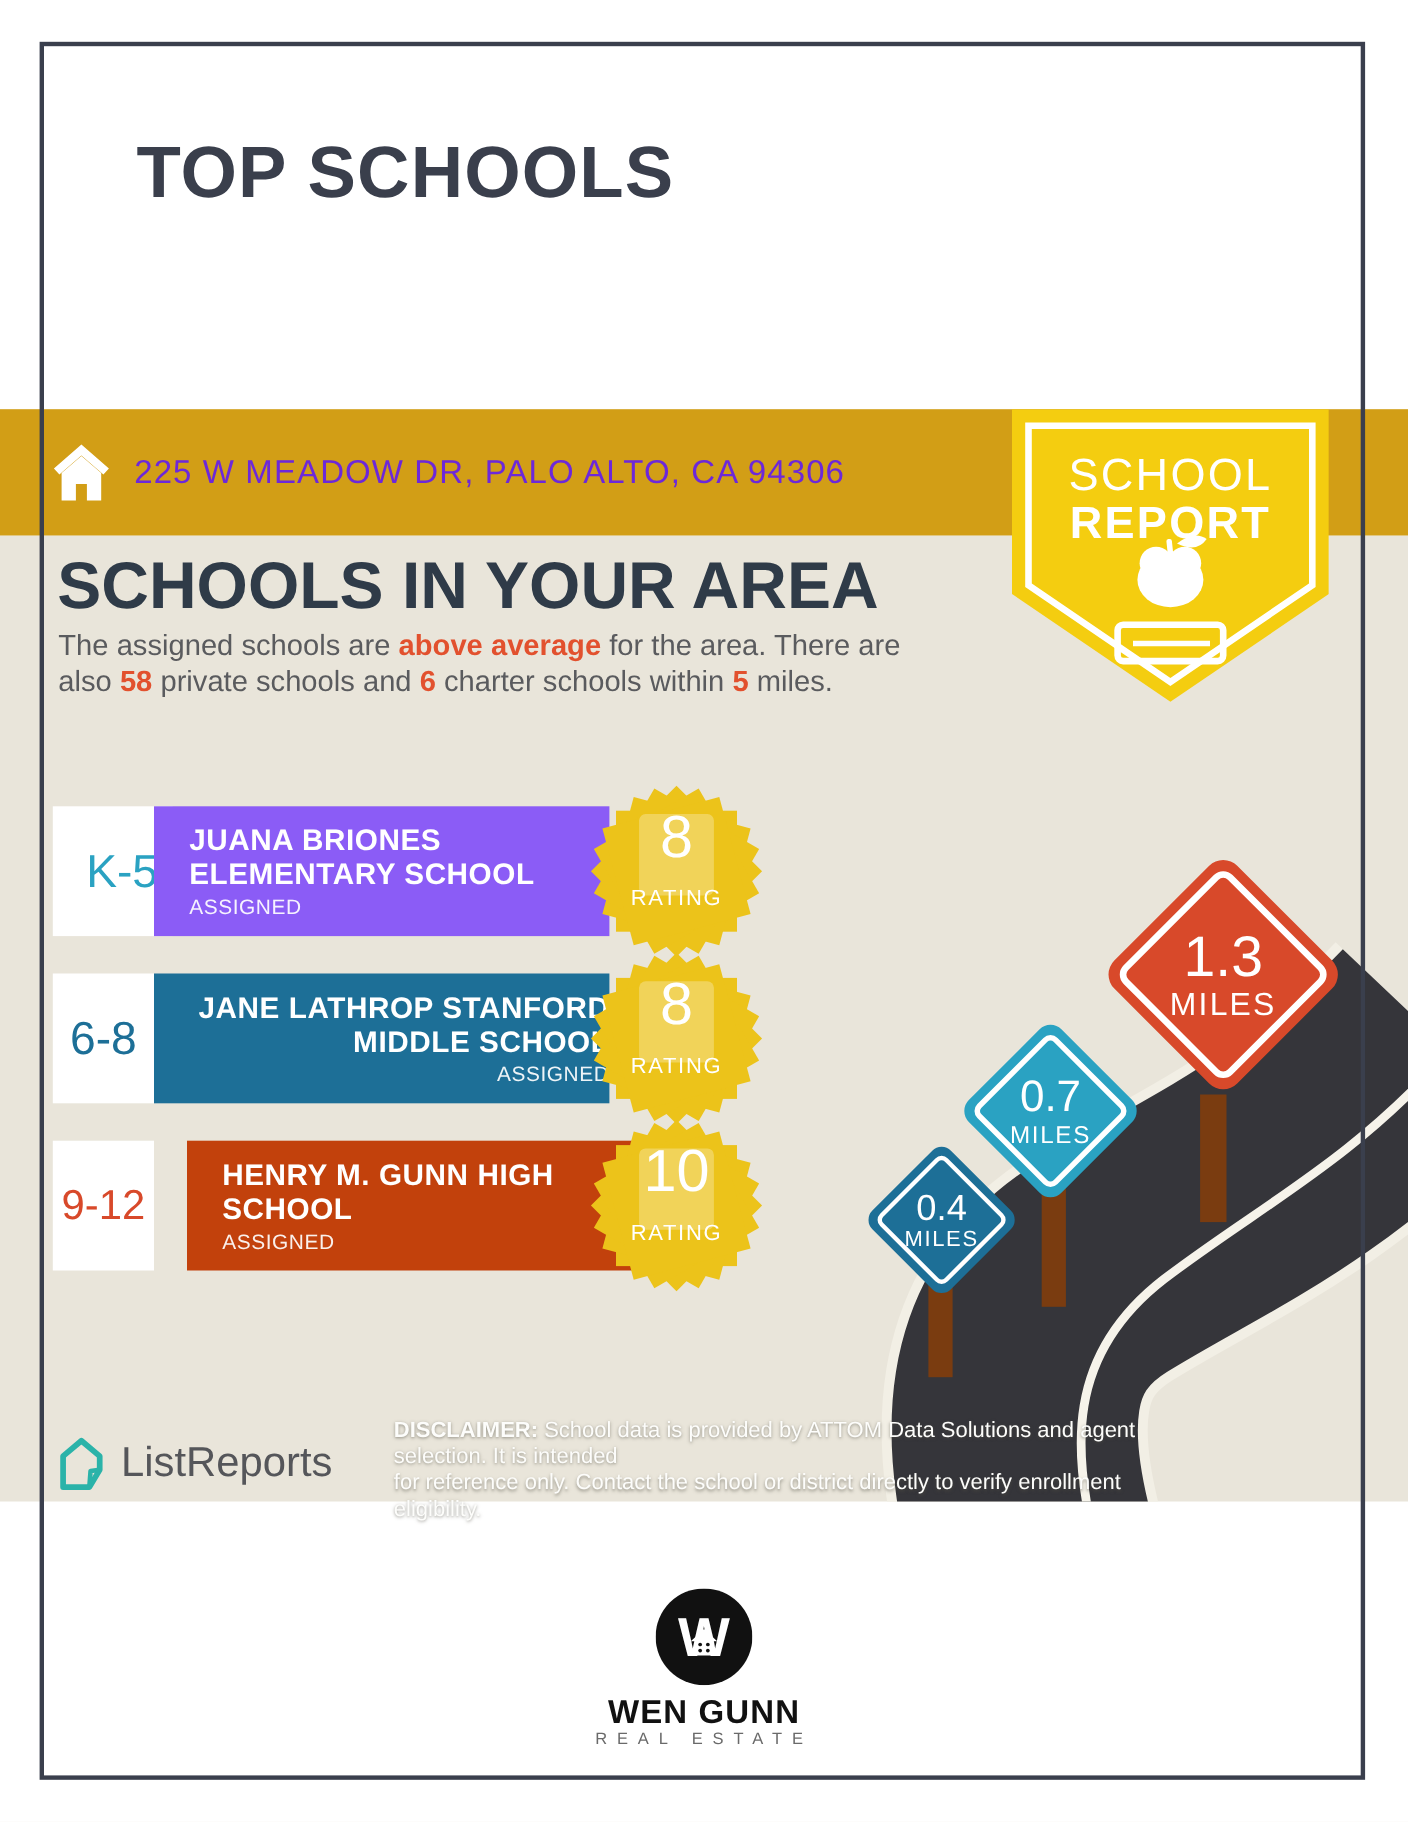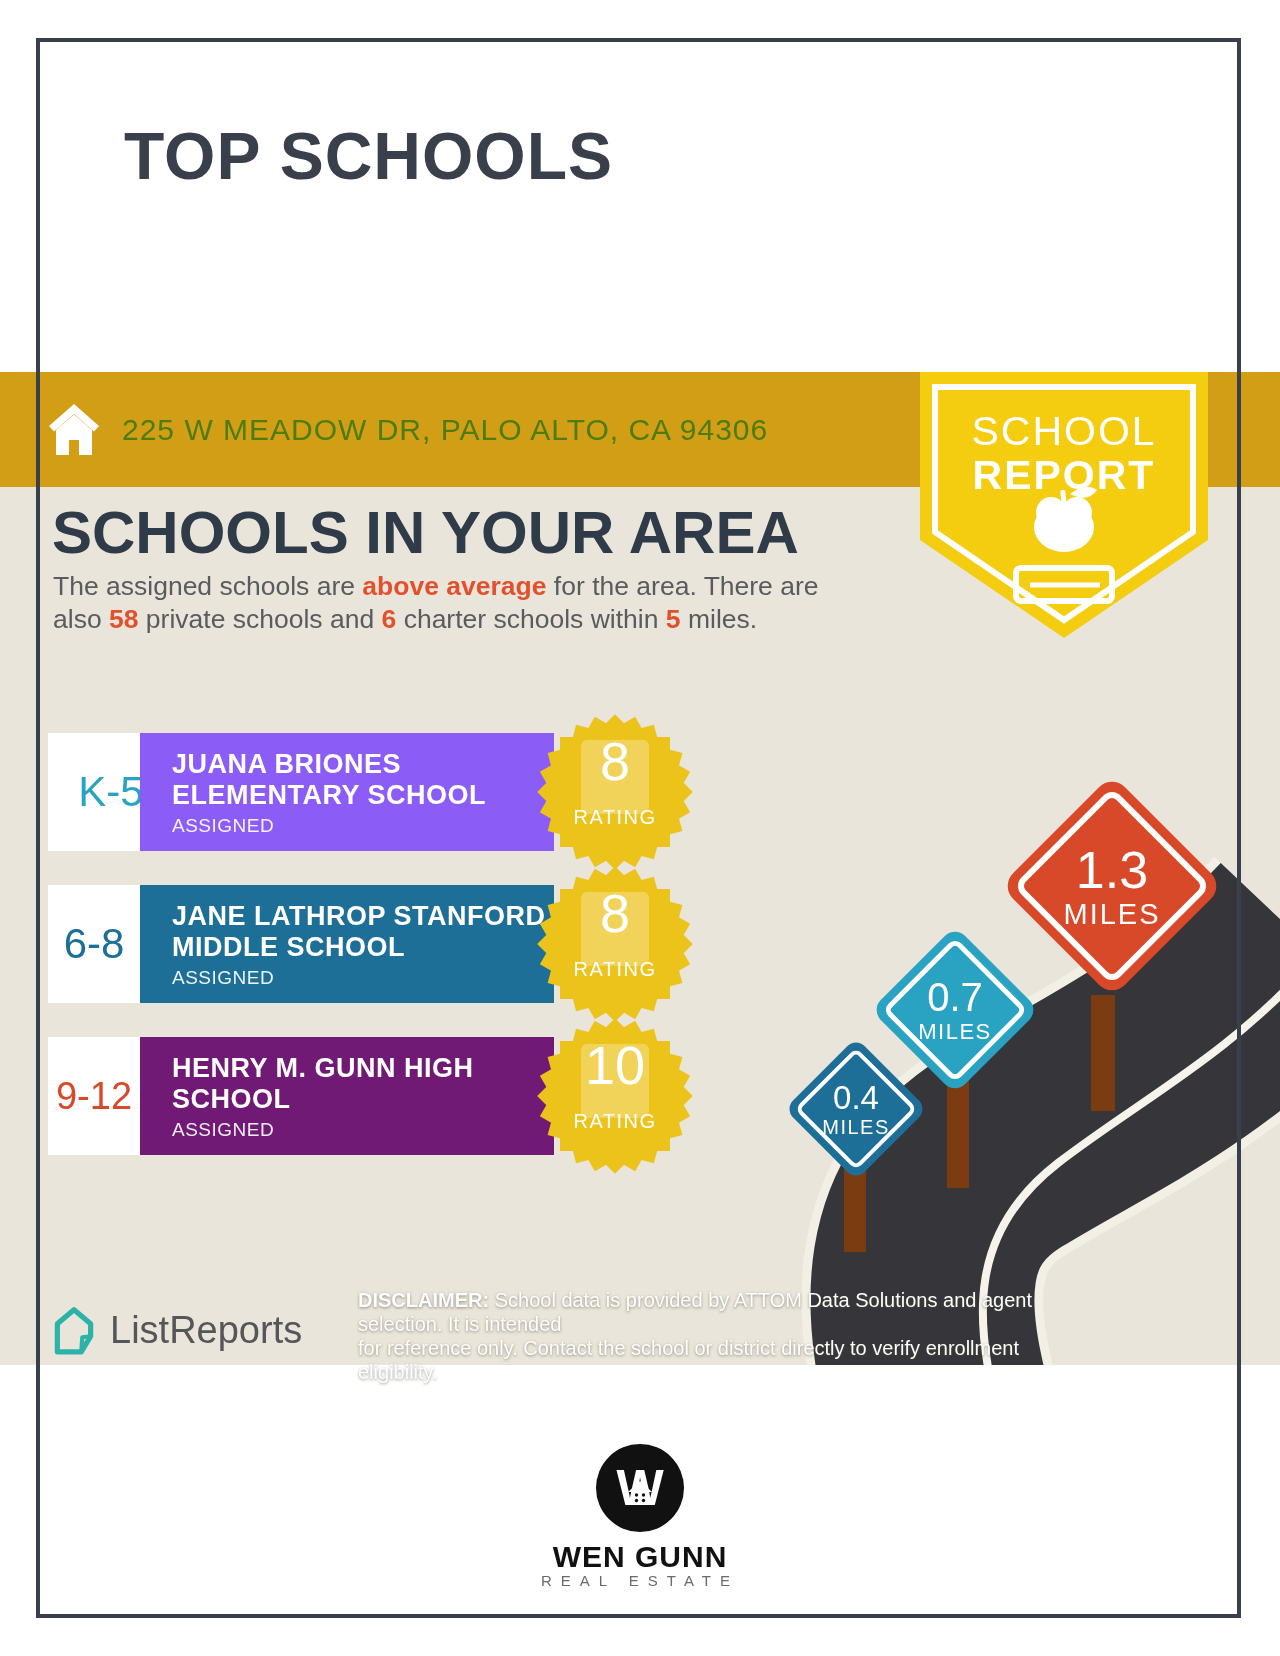--- a/index.html
+++ b/index.html
@@ -15,21 +15,21 @@
   
   .title {
     position:absolute; left:124px; top:118px; margin:0; z-index:3;
     font-size:66px; font-weight:700; letter-spacing:1px; color:#3a3f4c;
   }
   
   .band { position:absolute; left:0; top:372px; width:1280px; height:115px; background:#d29e16; z-index:1; }
   .home-ic { position:absolute; left:46px; top:401px; z-index:2; }
   .addr {
     position:absolute; left:122px; top:372px; height:115px; display:flex; align-items:center;
-    color:#4d7c0f; font-size:30px; letter-spacing:1px; z-index:2;
+    color:#6d28d9; font-size:30px; letter-spacing:1px; z-index:2;
   }
   
   .beige { position:absolute; left:0; top:487px; width:1280px; height:878px; background:#e9e5da; z-index:1; }
   .road { position:absolute; left:0; top:487px; z-index:2; }
   
   .report-badge { position:absolute; left:920px; top:372px; width:288px; height:272px; z-index:4; }
   .report-badge svg.shape { position:absolute; left:0; top:0; }
   .rb-line { position:absolute; width:100%; text-align:center; color:#fff; }
   .rb-1 { top:36px; font-size:41px; font-weight:400; letter-spacing:2px; }
   .rb-2 { top:80px; font-size:41px; font-weight:700; letter-spacing:2px; }
@@ -48,21 +48,21 @@
   .grade {
     position:absolute; left:0; top:0; width:92px; height:118px; background:#ffffff;
     display:flex; align-items:center; justify-content:center; font-weight:400;
   }
   .g-elem { color:#2aa2c2; font-size:42px;padding-left:17px; }
   .g-mid  { color:#1d6f97; font-size:42px; }
   .g-high { color:#d8492a; font-size:38px; }
   .bar { position:absolute; left:92px; top:0; width:414px; height:118px; box-sizing:border-box; padding:16px 0 0 32px; }
   .b-elem { background:#8b5cf6; }
   .b-mid  { background:#1d6f97; }
-  .b-high { background:#701a75; }
+  .b-high { background:#c2410c;margin-left:30px; }
   .sname { color:#ffffff; font-size:27px; font-weight:700; letter-spacing:0.5px; line-height:31px; }
   .sassigned { color:rgba(255,255,255,0.92); font-size:19px; letter-spacing:0.5px; margin-top:4px; font-weight:400; }
   
   .burst { position:absolute; width:156px; height:156px; z-index:4; }
   .spike { position:absolute; left:23px; top:23px; width:110px; height:110px; background:#ecc31a; }
   .sp2 { transform:rotate(15deg);} .sp3 { transform:rotate(30deg);} .sp4 { transform:rotate(45deg);}
   .sp5 { transform:rotate(60deg);} .sp6 { transform:rotate(75deg);}
   .burst-core { position:absolute; left:44px; top:26px; width:68px; height:74px; background:rgba(255,255,255,0.28); border-radius:6px; }
   .rnum { position:absolute; left:0; top:18px; width:100%; text-align:center; color:#fff; font-size:54px; line-height:58px; }
   .rlab { position:absolute; left:0; top:92px; width:100%; text-align:center; color:#fff; font-size:20px; letter-spacing:1.5px; }
@@ -188,21 +188,21 @@
       <div class="spike sp2"></div>
       <div class="spike sp3"></div>
       <div class="spike sp4"></div>
       <div class="spike sp5"></div>
       <div class="spike sp6"></div>
     <div class="burst-core"></div>
     <div class="rnum">8</div>
     <div class="rlab">RATING</div>
   </div>
 
-  <div class="srow" style="top:885px;">
+  <div class="srow" style="top:885px;text-align:right;">
     <div class="grade g-mid">6-8</div>
     <div class="bar b-mid">
       <div class="sname">JANE LATHROP STANFORD</div>
       <div class="sname">MIDDLE SCHOOL</div>
       <div class="sassigned">ASSIGNED</div>
     </div>
   </div>
   <div class="burst" style="left:537px; top:866px;">
     <div class="spike"></div>
       <div class="spike sp2"></div>

